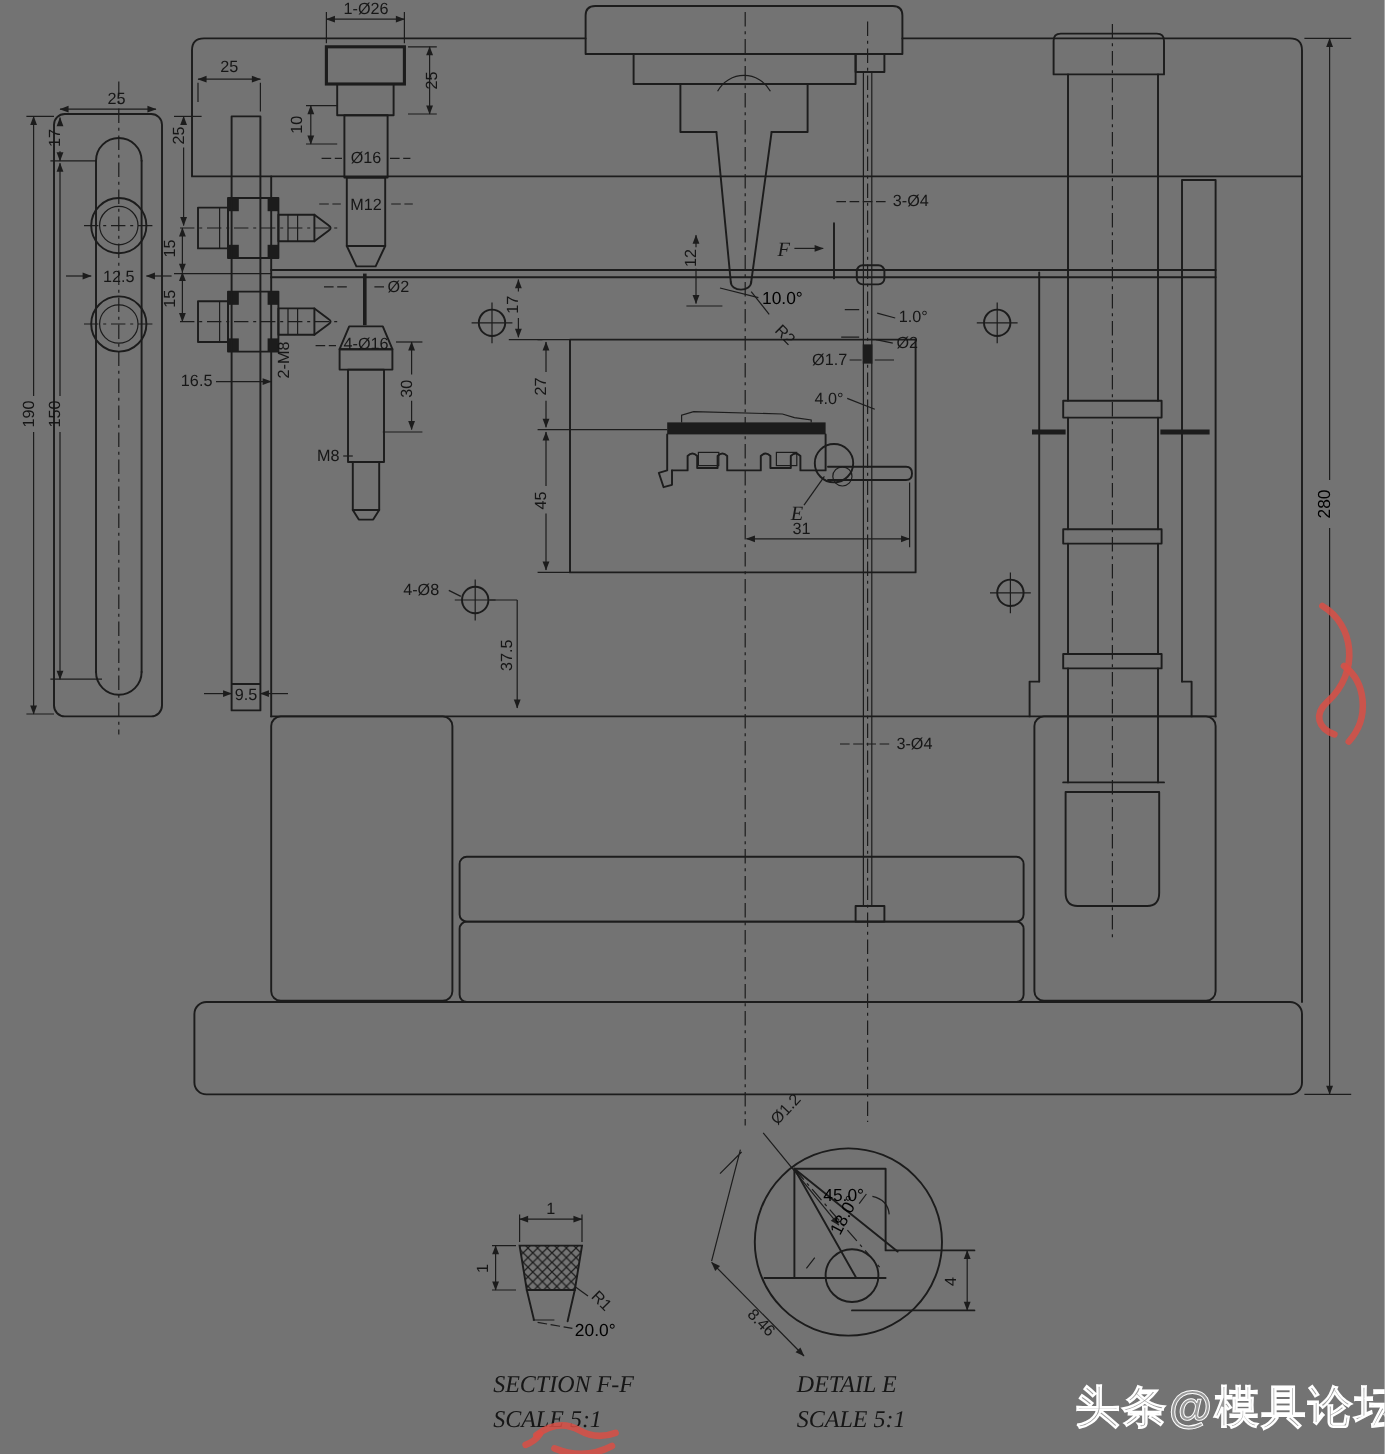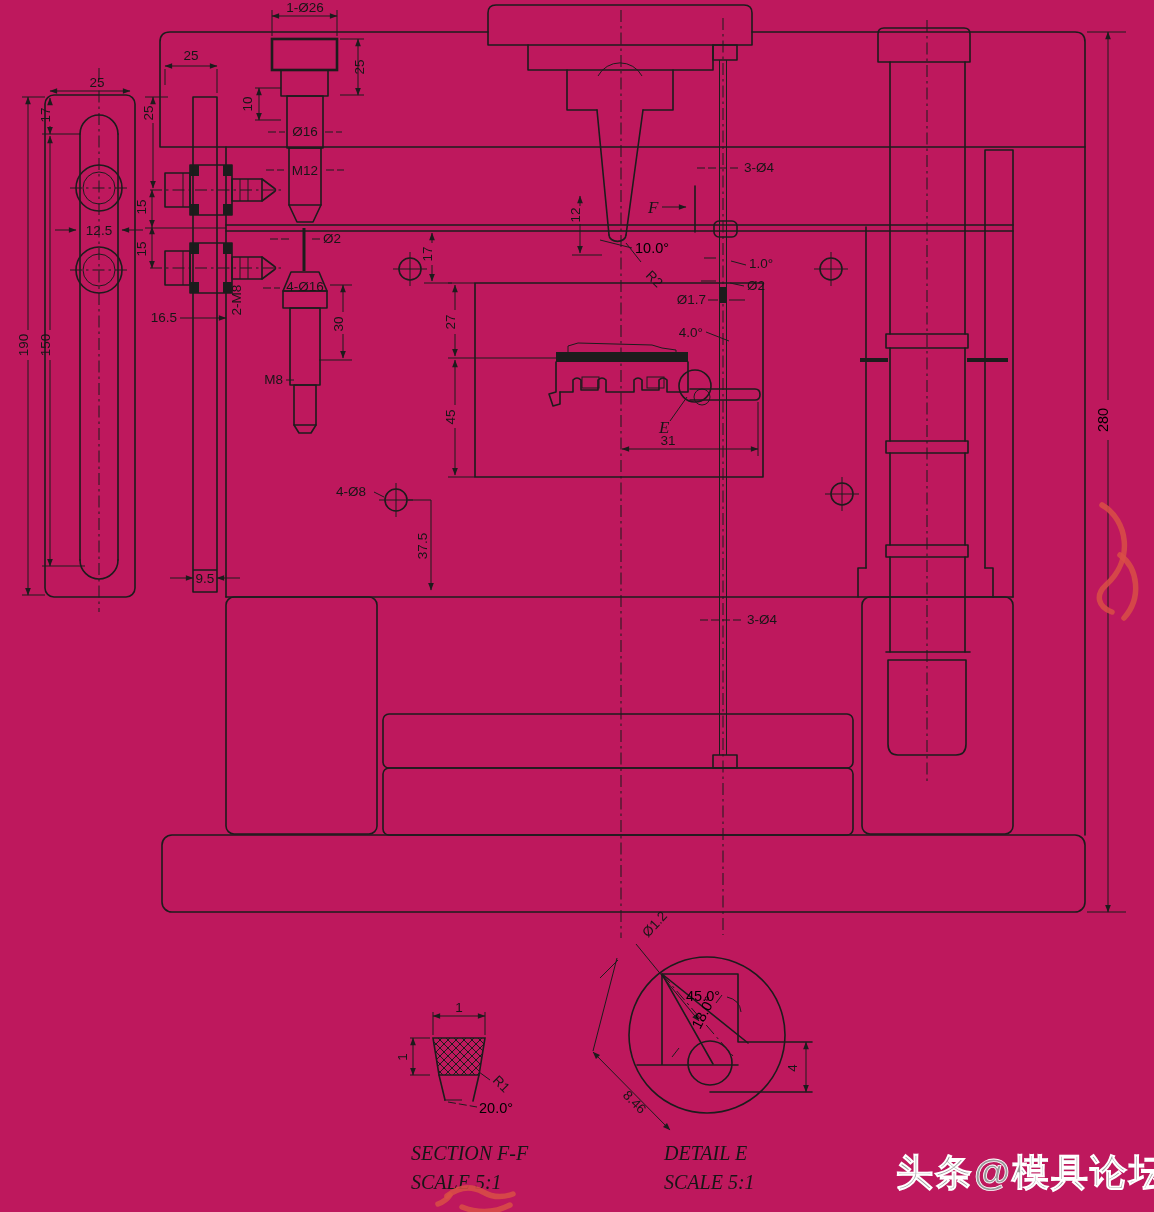--- a/index.html
+++ b/index.html
@@ -1,16 +1,16 @@
 <!DOCTYPE html>
 <html><head>
 <meta charset="utf-8">
 <style>
   html,body{margin:0;padding:0;background:#ffffff;}
-  .stage{position:relative;width:1154px;height:1212px;background:#be185d;overflow:hidden;
+  .stage{position:relative;width:1154px;height:1212px;background:#737373;overflow:hidden;
          font-family:"Liberation Sans",sans-serif;}
   svg{position:absolute;left:0;top:0;}
   .ln{stroke:#1c1c1c;fill:none;stroke-width:1.6;stroke-linecap:round;stroke-linejoin:round;}
   .thin{stroke:#1c1c1c;fill:none;stroke-width:1;}
   .thick{stroke:#1c1c1c;fill:none;stroke-width:4;}
   .bold{stroke:#1c1c1c;fill:none;stroke-width:2.6;}
   .cl{stroke:#1c1c1c;fill:none;stroke-width:1;stroke-dasharray:12 4 2.5 4;}
   .dim{stroke:#1c1c1c;fill:none;stroke-width:1;}
   .dash{stroke:#1c1c1c;fill:none;stroke-width:1;stroke-dasharray:8 3;}
   .blk{fill:#1c1c1c;stroke:none;}

